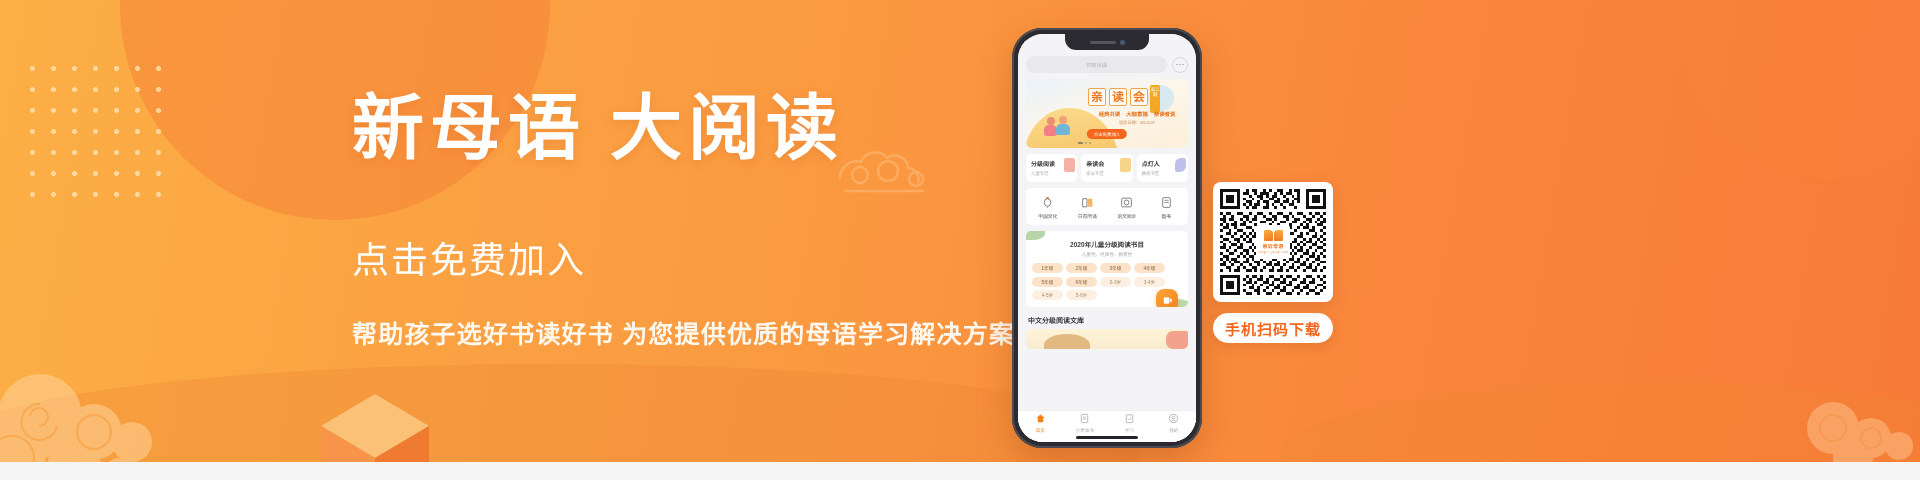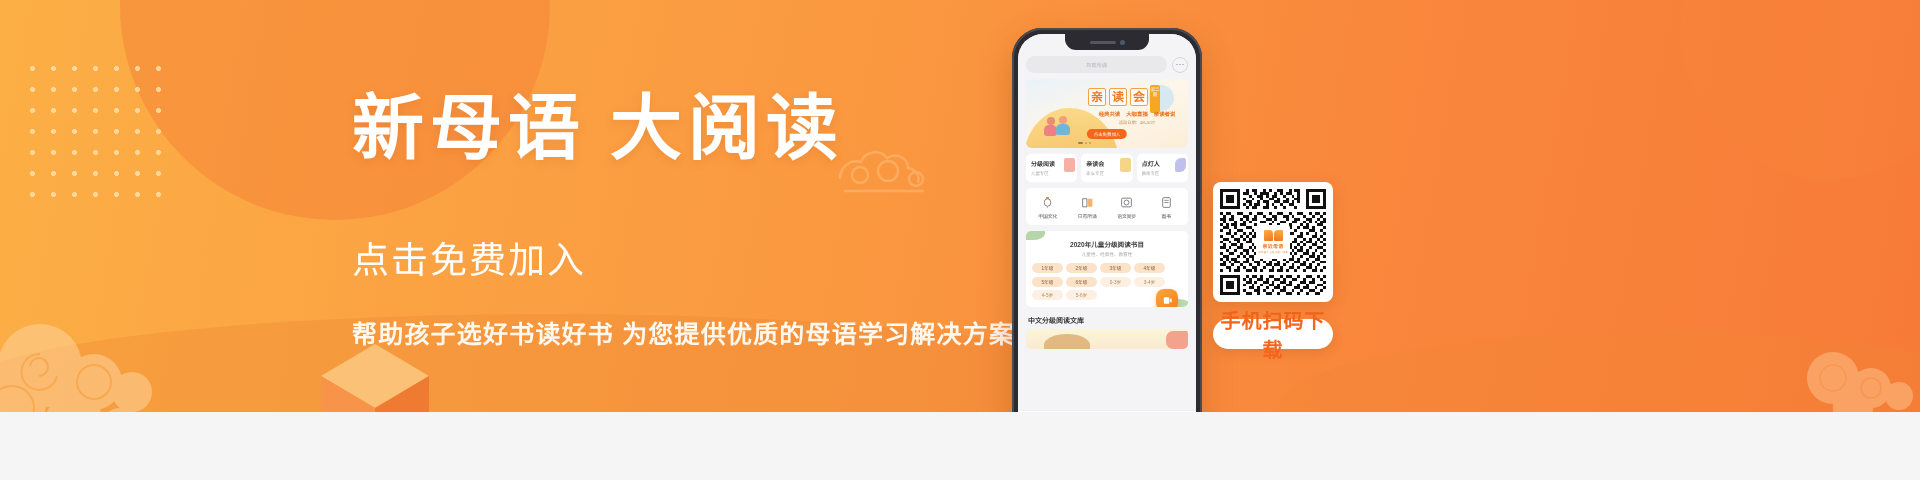--- a/index.html
+++ b/index.html
@@ -5,21 +5,21 @@
   * { margin:0; padding:0; box-sizing:border-box; }
   html,body { width:1920px; height:480px; overflow:hidden; }
   body {
     font-family:"Liberation Sans","DejaVu Sans",sans-serif;
     background:#f5f5f5;
   }
 
   
   .banner {
     position:relative;
-    width:1920px; height:412px;
+    width:1920px; height:462px;
     overflow:hidden;
     background:linear-gradient(100deg,#fcaf45 0%,#fba343 22%,#fa9840 45%,#f9873c 70%,#f77b37 100%);
   }
 
   
   .deco { position:absolute; pointer-events:none; }
 
   .deco-circle-top {
     top:-210px; left:120px;
     width:430px; height:430px; border-radius:50%;
@@ -270,23 +270,23 @@
   }
   .qr-logo-mark { display:flex; gap:1px; }
   .qr-logo-mark i {
     display:block; width:9px; height:11px; border-radius:1px 4px 1px 1px;
     background:linear-gradient(160deg,#fbb040,#ef7622);
   }
   .qr-logo-mark i:last-child { border-radius:4px 1px 1px 1px; background:linear-gradient(200deg,#fbb040,#ef7622); }
   .qr-logo-t { font-size:5px; color:#ef7622; font-weight:700; letter-spacing:.3px; }
   .qr-logo-s { font-size:2.6px; color:#e5a05a; letter-spacing:0; }
   .qr-btn {
-    margin-top:17px; height:30px; border-radius:15px; background:#fff;
+    margin-top:11px; height:30px; border-radius:15px; background:#fff;
     display:flex; align-items:center; justify-content:center;
-    font-size:20px; font-weight:700; color:#f4661c; letter-spacing:1px;
+    font-size:15px; font-weight:700; color:#f4661c; letter-spacing:1px;
     box-shadow:0 4px 12px rgba(160,70,15,.20);
   }
 </style>
 </head>
 <body>
 
 <div class="banner">
 
   <div class="deco deco-circle-top"></div>
   <div class="deco deco-circle-right"></div>

